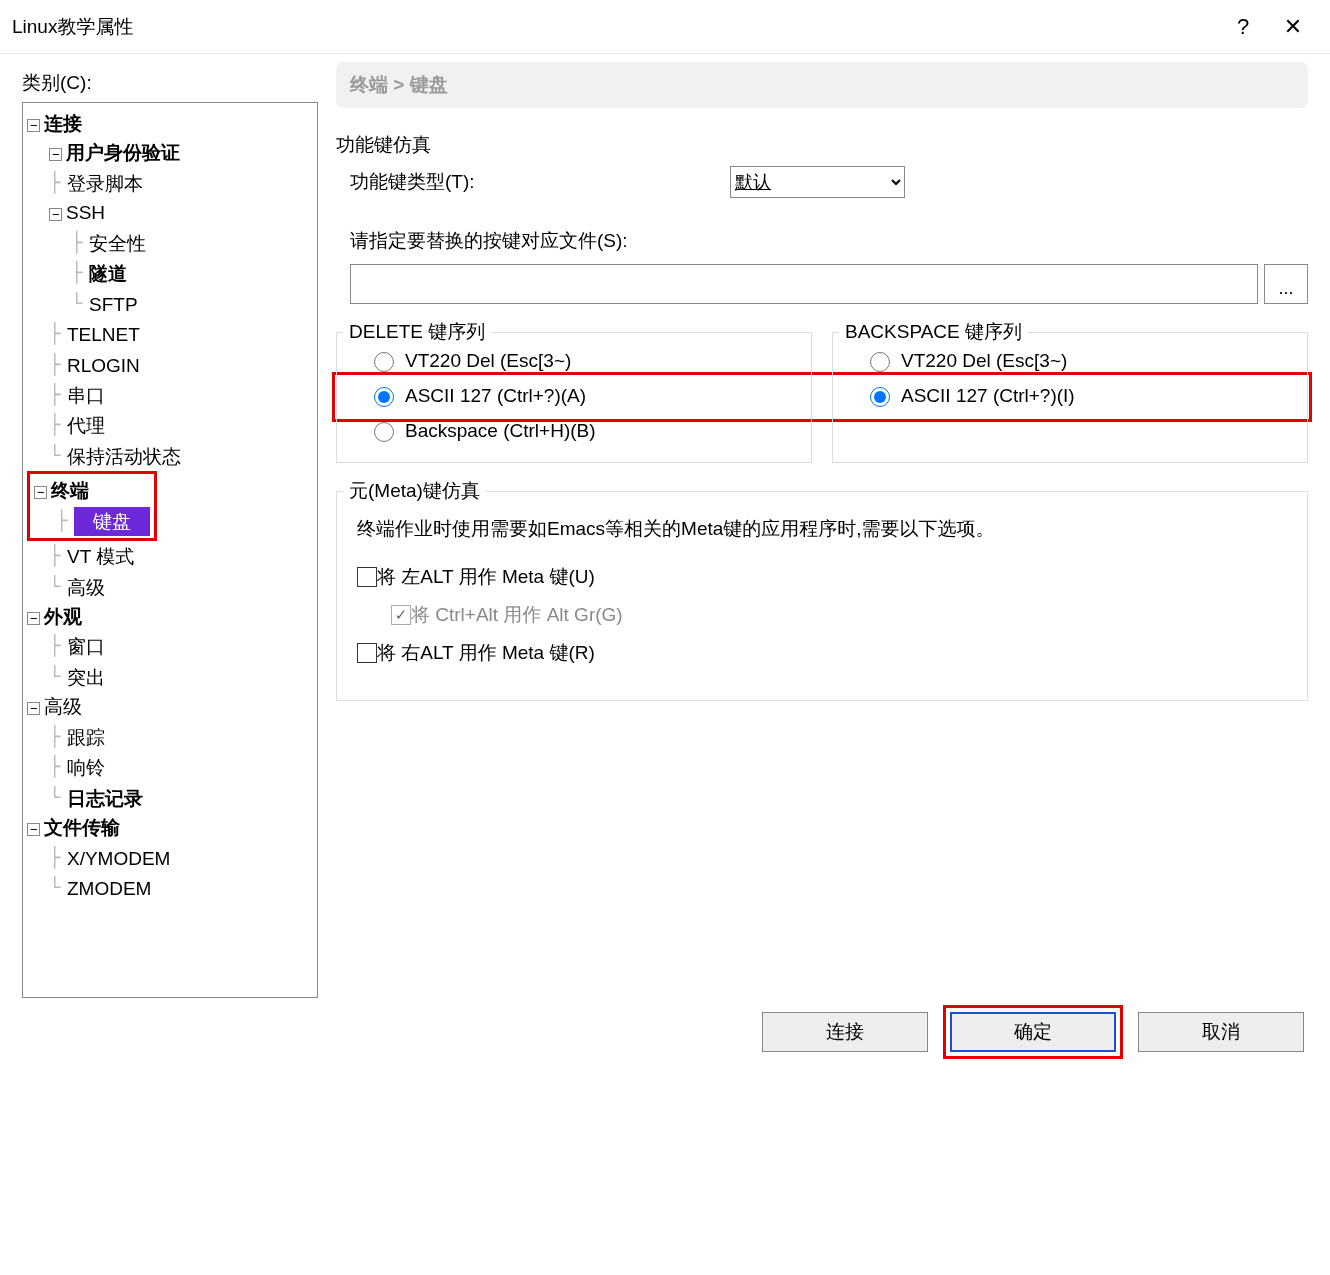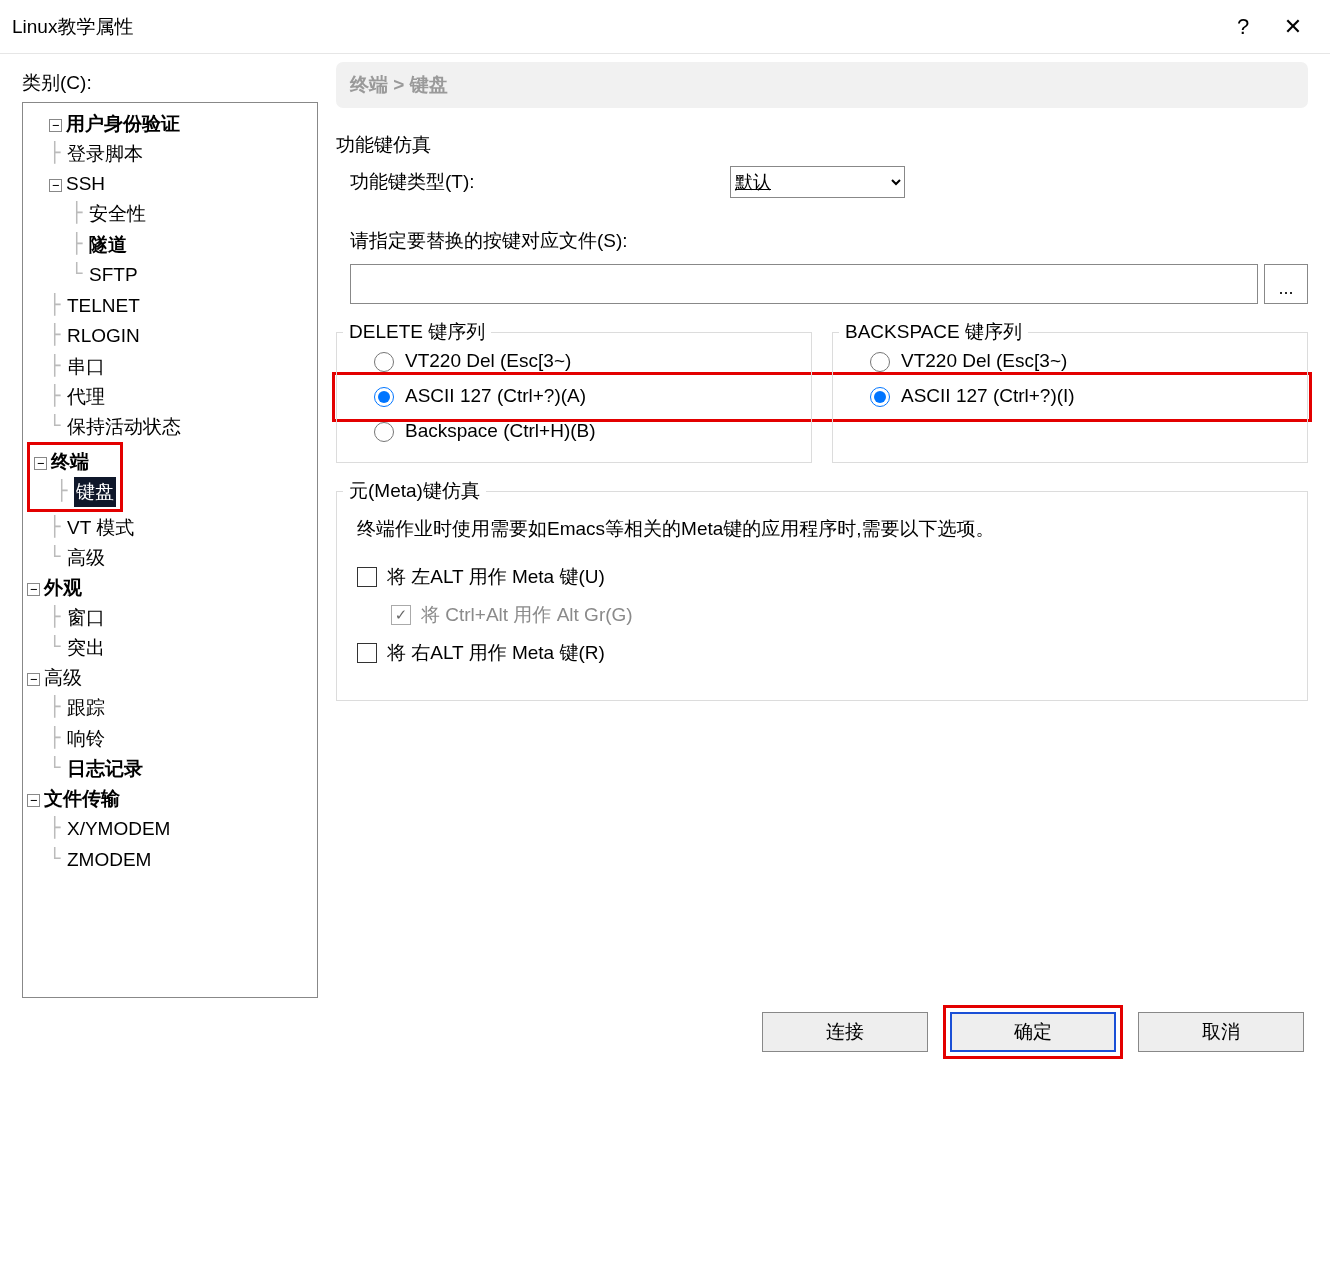--- a/index.html
+++ b/index.html
@@ -47,23 +47,23 @@
     text-align: center;
     margin-right: 4px;
     vertical-align: 1px;
     background: #fff;
     font-family: monospace;
   }
   .tree .indent1 { padding-left: 22px; }
   .tree .indent2 { padding-left: 44px; }
   .tree .bold { font-weight: 700; }
   .tree .sel {
-    background: #0f172a;
+    background: #6d28d9;
     color: #fff;
-    padding: 0 2px;
+    padding: 0 19px;
     display: inline-block;
   }
   .hl-red { border: 3px solid #e30000; padding: 2px 4px; display: inline-block; }
   .tree .conn {
     color: #bbb;
     display: inline-block;
     width: 18px;
     text-align: left;
     font-family: monospace;
     vertical-align: 1px;
@@ -143,21 +143,21 @@
     padding: 10px 14px 22px 14px;
     position: relative;
   }
   .meta-box .group-title {
     position: absolute;
     top: -14px; left: 6px;
     background: #fff; padding: 0 6px;
   }
   .meta-desc { margin: 14px 0 22px 6px; }
   .chk-row {
-    display: flex; align-items: center; gap: 10px;
+    display: flex; align-items: center; 
     margin: 12px 0 12px 6px;
   }
   .chk-row.indent { margin-left: 40px; color: #8a8a8a; }
   .chk {
     width: 20px; height: 20px; border: 1.5px solid #333;
     display: inline-flex; align-items: center; justify-content: center;
     font-size: 15px; color: #666;
   }
   .chk.disabled { border-color: #aaa; }
   .footer {
@@ -179,20 +179,21 @@
 <div class="titlebar">
   <span class="title">Linux教学属性</span>
   <span class="btn">?</span>
   <span class="btn">✕</span>
 </div>
 
 <div class="content">
   <div class="left">
     <div class="cat-label">类别(C):</div>
     <div class="tree">
+      <div class="node"><span class="toggle">−</span><span class="bold">连接</span></div>
       <div class="node indent1"><span class="toggle">−</span><span class="bold">用户身份验证</span></div>
       <div class="node indent1"><span class="conn">├</span><span>登录脚本</span></div>
       <div class="node indent1"><span class="toggle">−</span><span>SSH</span></div>
       <div class="node indent2"><span class="conn">├</span><span>安全性</span></div>
       <div class="node indent2"><span class="conn">├</span><span class="bold">隧道</span></div>
       <div class="node indent2"><span class="conn">└</span><span>SFTP</span></div>
       <div class="node indent1"><span class="conn">├</span><span>TELNET</span></div>
       <div class="node indent1"><span class="conn">├</span><span>RLOGIN</span></div>
       <div class="node indent1"><span class="conn">├</span><span>串口</span></div>
       <div class="node indent1"><span class="conn">├</span><span>代理</span></div>

